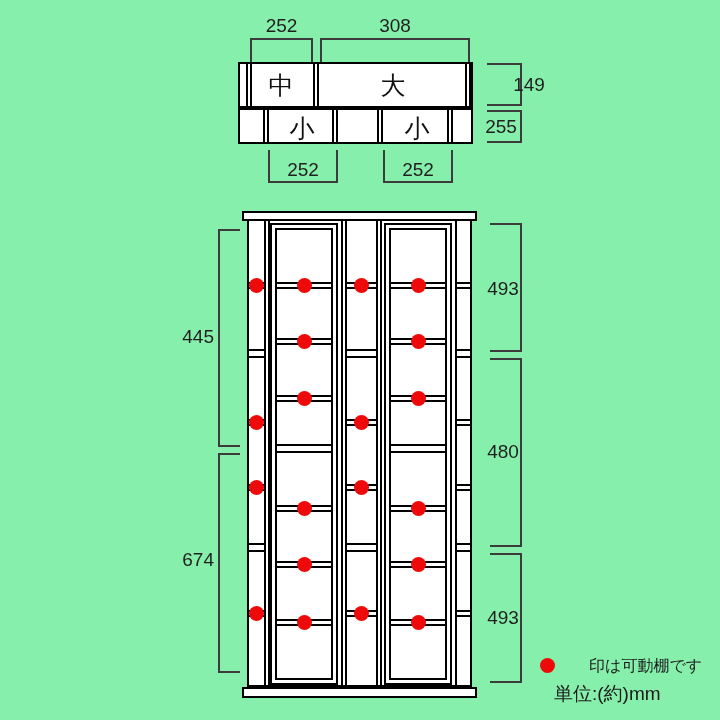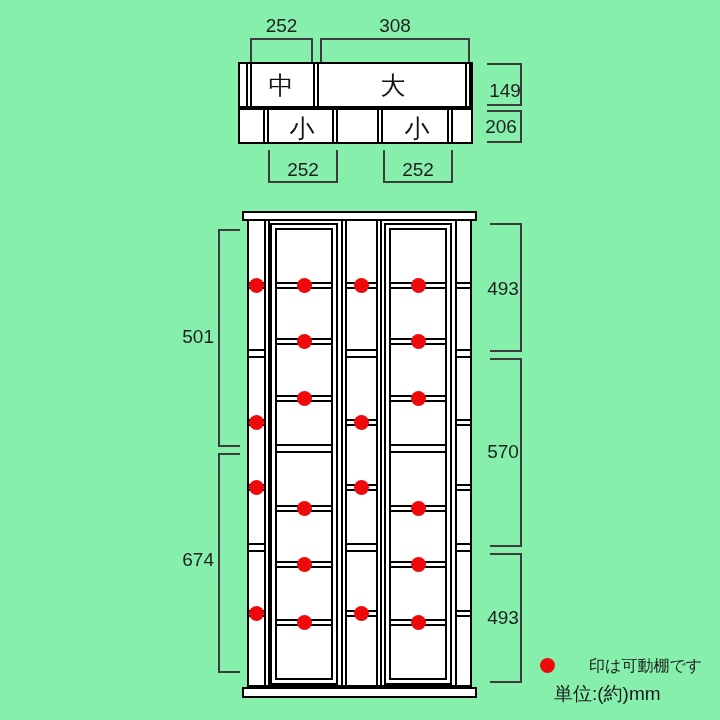--- a/index.html
+++ b/index.html
@@ -47,23 +47,23 @@
     <div class="kanji" style="left:259px;top:71px;width:44px;">中</div>
     <div class="kanji" style="left:371px;top:71px;width:44px;">大</div>
 
     <div class="box" style="left:238px;top:108px;width:235px;height:36px;"></div>
     <div class="sbox" style="left:263px;top:110px;width:75px;height:32px;"></div>
     <div class="sbox" style="left:377px;top:110px;width:76px;height:32px;"></div>
     <div class="kanji" style="left:280px;top:114px;width:44px;">小</div>
     <div class="kanji" style="left:395px;top:114px;width:44px;">小</div>
 
     <div class="dim" style="left:487px;top:63px;width:35px;height:43px;border-top-width:2px;border-right-width:2px;border-bottom-width:2px;"></div>
-    <div class="dim-label" style="left:488px;top:74px;width:34px;margin-top:6px;">149</div>
+    <div class="dim-label" style="left:512px;top:74px;width:34px;">149</div>
     <div class="dim" style="left:487px;top:110px;width:35px;height:33px;border-top-width:2px;border-right-width:2px;border-bottom-width:2px;"></div>
-    <div class="dim-label" style="left:484px;top:116px;width:34px;">206</div>
+    <div class="dim-label" style="left:484px;top:116px;width:34px;">255</div>
 
     <div class="dim" style="left:268px;top:150px;width:70px;height:33px;border-left-width:2px;border-right-width:2px;border-bottom-width:2px;"></div>
     <div class="dim-label" style="left:268px;top:159px;width:70px;">252</div>
     <div class="dim" style="left:383px;top:150px;width:70px;height:33px;border-left-width:2px;border-right-width:2px;border-bottom-width:2px;"></div>
     <div class="dim-label" style="left:383px;top:159px;width:70px;">252</div>
   </div>
 
   <div>
 
     <div class="box" style="left:242px;top:211px;width:235px;height:10px;"></div>
@@ -130,28 +130,28 @@
         <div class="shelf" style="left: 457px; top: 282px; width: 13px; height: 7px;"></div>
         <div class="shelf" style="left: 457px; top: 419px; width: 13px; height: 7px;"></div>
         <div class="shelf" style="left: 457px; top: 484px; width: 13px; height: 7px;"></div>
         <div class="shelf" style="left: 457px; top: 610px; width: 13px; height: 7px;"></div>
         <div class="shelf" style="left: 457px; top: 349px; width: 13px; height: 9px;"></div>
         <div class="shelf" style="left: 457px; top: 543px; width: 13px; height: 9px;"></div>
       </div>
 
     <div class="dim" style="left:218px;top:229px;width:22px;height:218px;border-left-width:2px;border-top-width:2px;border-bottom-width:2px;"></div>
     <div class="dim" style="left:218px;top:453px;width:22px;height:220px;border-left-width:2px;border-top-width:2px;border-bottom-width:2px;"></div>
-    <div class="dim-label" style="left:166px;top:326px;width:48px;text-align:right;">501</div>
+    <div class="dim-label" style="left:166px;top:326px;width:48px;text-align:right;">445</div>
     <div class="dim-label" style="left:166px;top:549px;width:48px;text-align:right;">674</div>
 
     <div class="dim" style="left:490px;top:223px;width:32px;height:129px;border-right-width:2px;border-top-width:2px;border-bottom-width:2px;"></div>
     <div class="dim" style="left:490px;top:358px;width:32px;height:189px;border-right-width:2px;border-top-width:2px;border-bottom-width:2px;"></div>
     <div class="dim" style="left:490px;top:553px;width:32px;height:130px;border-right-width:2px;border-top-width:2px;border-bottom-width:2px;"></div>
     <div class="dim-label" style="left:487px;top:278px;width:32px;">493</div>
-    <div class="dim-label" style="left:487px;top:441px;width:32px;">570</div>
+    <div class="dim-label" style="left:487px;top:441px;width:32px;">480</div>
     <div class="dim-label" style="left:487px;top:607px;width:32px;">493</div>
   </div>
 
   <div>
     <div class="dot" style="left: 540px; top: 658px; background: rgb(238, 10, 10);"></div>
     <div class="legend-text" style="left:557px;top:655px;font-size:16px;line-height:22px;margin-left:32px;">印は可動棚です</div>
     <div class="legend-text" style="left:554px;top:683px;font-size:19px;line-height:22px;">単位:(約)mm</div>
   </div>
 
 </div>

